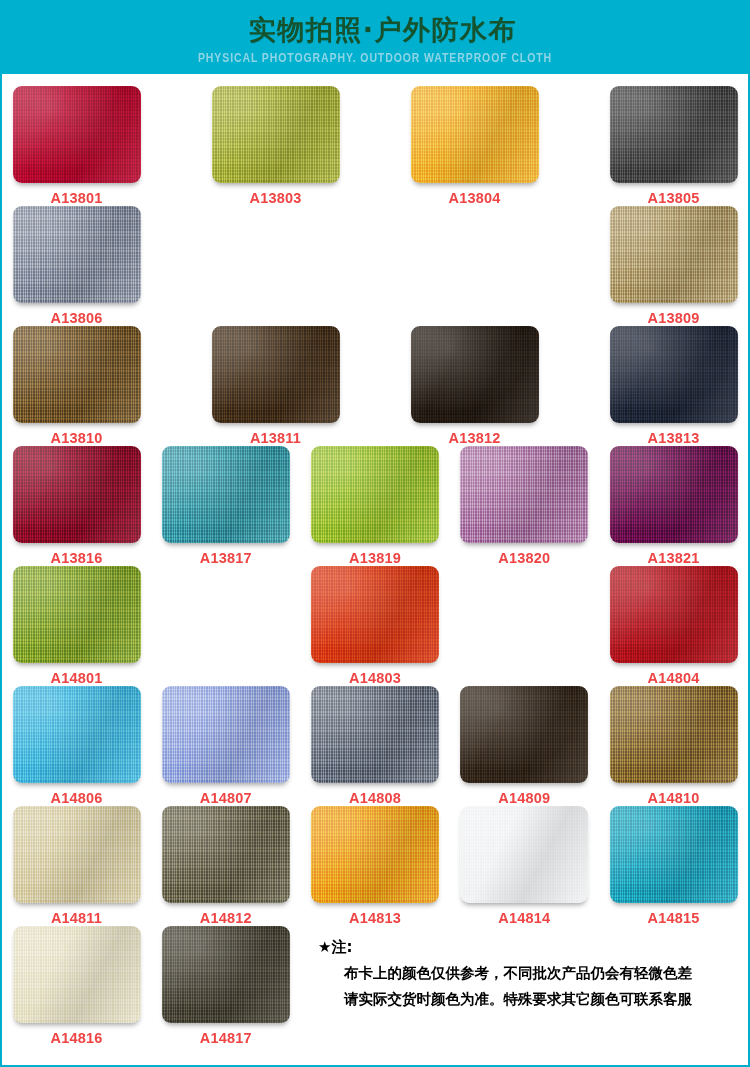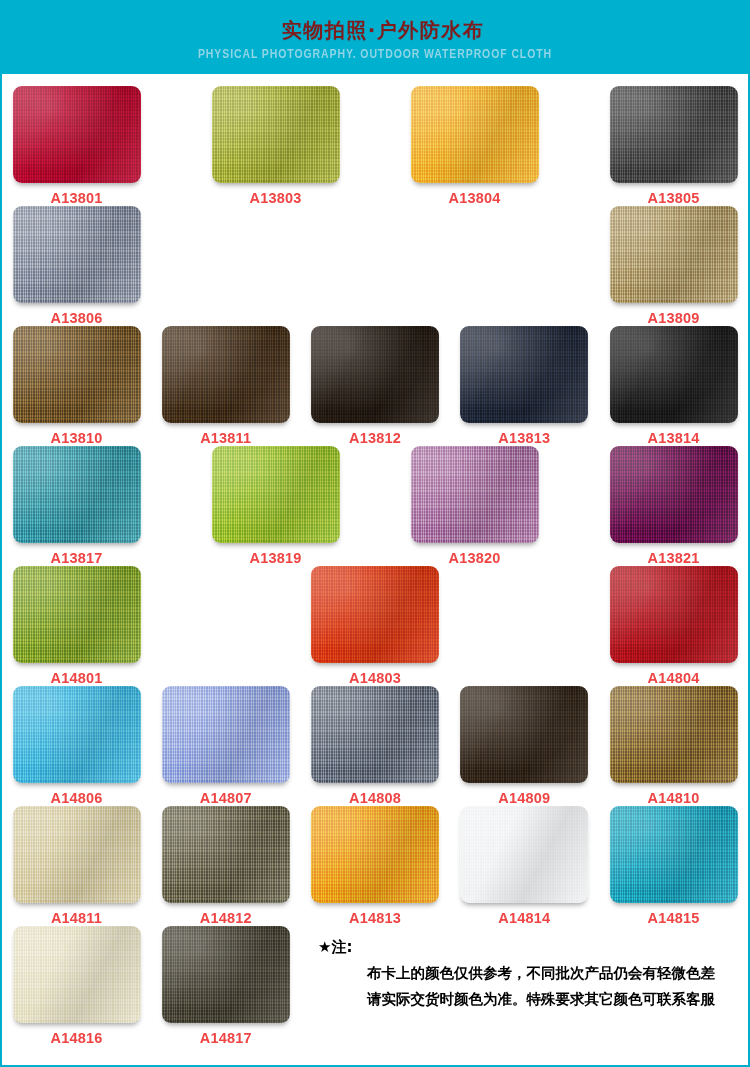--- a/index.html
+++ b/index.html
@@ -25,22 +25,22 @@
     height:74px;
     background:#00b0cf;
     display:flex;
     flex-direction:column;
     align-items:center;
     justify-content:center;
     margin:-0px -2px 0 -2px;
     padding-top:4px;
   }
   #header-title {
-    color:#7f1d1d;
-    font-size:20px;
+    color:#14532d;
+    font-size:27px;
     font-weight:bold;
     letter-spacing:1.5px;
     line-height:1.1;
     font-family:"DejaVu Sans","Liberation Sans",sans-serif;
     text-shadow:0 1px 1px rgba(0,0,0,.08);
     margin-left:16px;
   }
   #header-sub {
     margin-top:6px;
     color:#8fd5e6;
@@ -124,21 +124,20 @@
     line-height:1.2;
   }
   .note-line {
     margin-left:26px;
     margin-top:8px;
     font-size:14.5px;
     font-weight:bold;
     line-height:1.25;
     font-family:"DejaVu Sans","Liberation Sans",sans-serif;
     white-space:nowrap;
-    text-align:center;
   }
 </style>
 </head>
 <body>
 
 <div id="page">
 
   <div id="header">
     <div id="header-title">实物拍照·户外防水布</div>
     <div id="header-sub">PHYSICAL PHOTOGRAPHY. OUTDOOR WATERPROOF CLOTH</div>
@@ -183,26 +182,26 @@
           <div class="label">A13811</div>
         </div>
         <div class="cell">
           <div class="swatch" style="background: rgb(36, 26, 18);"></div>
           <div class="label">A13812</div>
         </div>
         <div class="cell">
           <div class="swatch" style="background: rgb(31, 39, 56);"></div>
           <div class="label">A13813</div>
         </div>
-        <div class="cell">
-          <div class="swatch" style="background: rgb(28, 28, 28);"></div>
-          <div class="label">A13814</div>
-        </div>
-      </div>
-      <div class="row">
+      </div>
+      <div class="row">
+        <div class="cell">
+          <div class="swatch" style="background: rgb(142, 11, 39);"></div>
+          <div class="label">A13816</div>
+        </div>
         <div class="cell">
           <div class="swatch" style="background: rgb(58, 154, 168);"></div>
           <div class="label">A13817</div>
         </div>
         <div class="cell">
           <div class="swatch" style="background: rgb(156, 192, 48);"></div>
           <div class="label">A13819</div>
         </div>
         <div class="cell">
           <div class="swatch" style="background: rgb(173, 122, 168);"></div>

